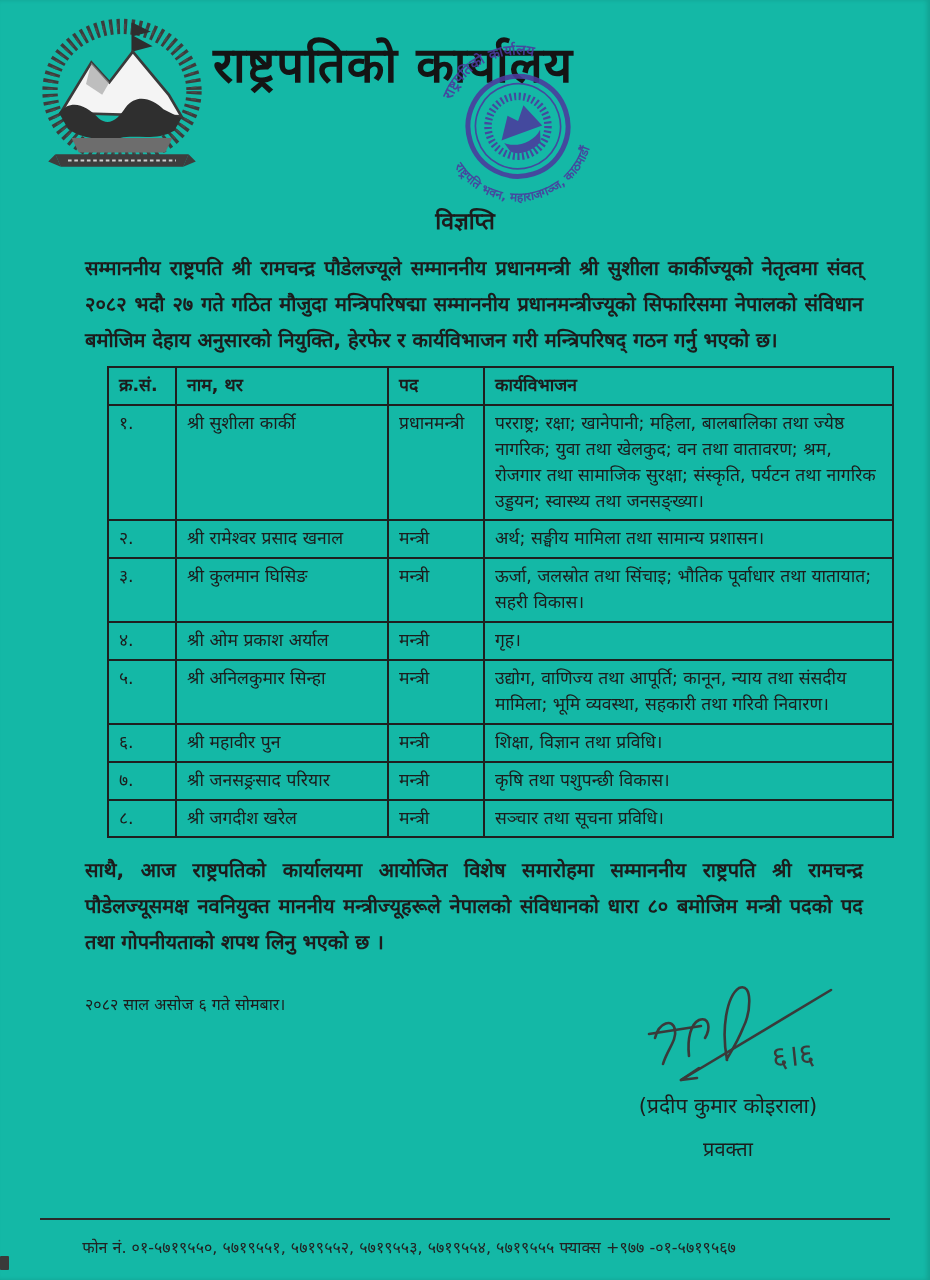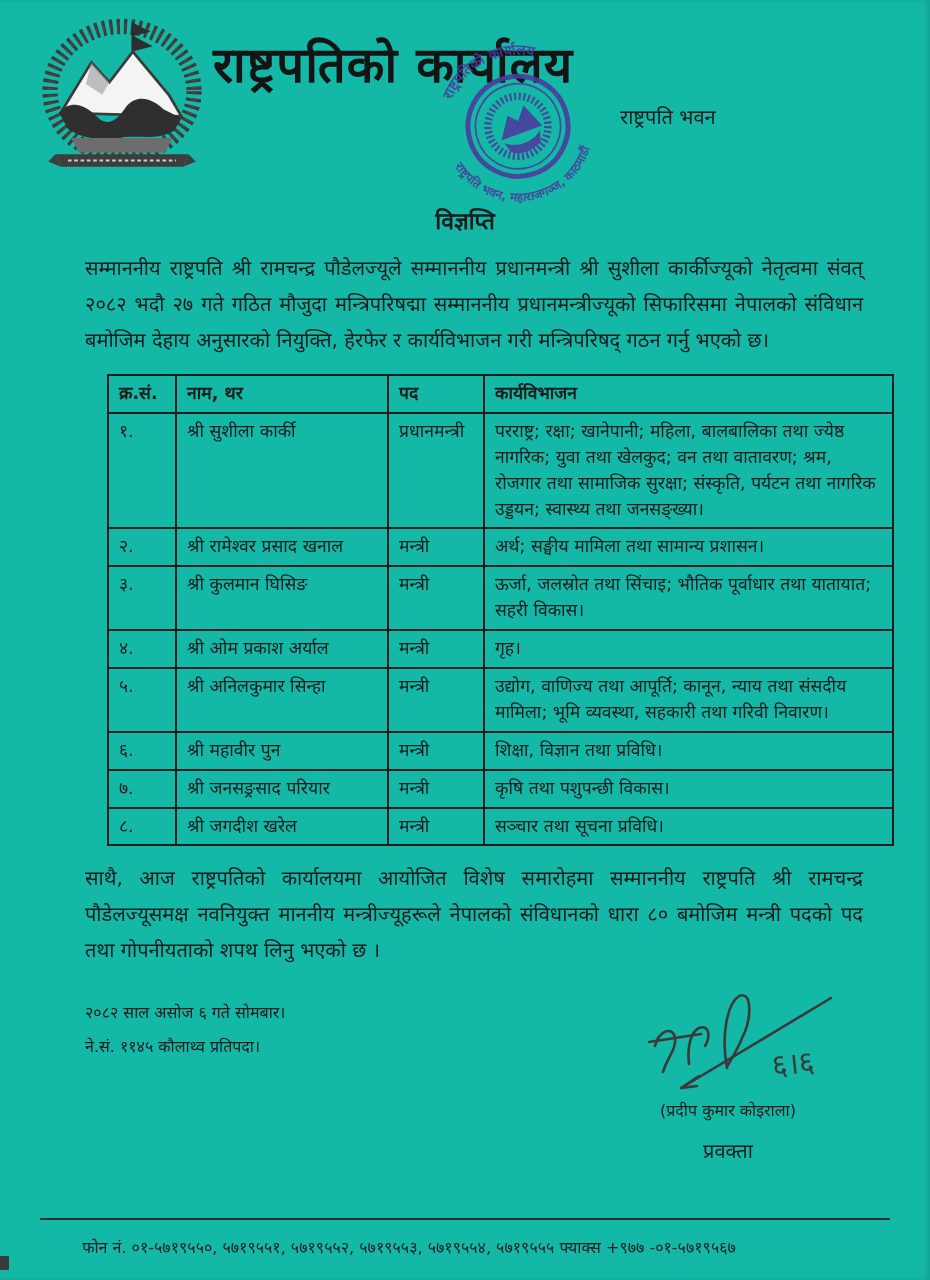--- a/index.html
+++ b/index.html
@@ -24,42 +24,42 @@
   .stamp{position:absolute;left:398px;top:28px;width:240px;height:200px;opacity:.88;pointer-events:none;}
   .address{position:absolute;left:620px;top:102px;font-size:20px;line-height:1.55;}
   
   .notice-title-wrap{text-align:center;margin-top:12px;}
   .notice-title{
     font-size:23px;font-weight:bold;
     text-underline-offset:5px;text-decoration-thickness:2px;
   }
   .para{
     width:778px;margin:14px auto 0 85px;
-    font-size:20px;line-height:1.8;text-align:justify;
+    font-size:20px;line-height:1.8;text-align:justify;font-weight:bold;
   }
   
   table.cabinet{
     border-collapse:collapse;
-    margin:16px 0 0 107px;width:787px;
+    margin:8px 0 0 107px;width:787px;
     font-size:17.5px;
   }
   table.cabinet th,table.cabinet td{
     border:2px solid #1f1f1f;
     padding:5px 10px;vertical-align:top;
     line-height:1.48;text-align:left;
   }
   table.cabinet th{font-weight:bold;}
   col.c-sn{width:68px;} col.c-name{width:212px;} col.c-pos{width:96px;}
   td[data-name="cell-portfolio"]{text-align:justify;}
   
   .bottom-row{display:flex;margin:16px 0 0 85px;width:778px;align-items:flex-start;}
   .date-block{flex:1;font-size:16px;line-height:2.1;padding-top:12px;}
   .sign-block{width:270px;text-align:center;}
   .sign-scribble{width:220px;height:115px;margin-left:34px;}
-  .sign-name{font-size:16px;margin-top:-4px;white-space:nowrap;}
+  .sign-name{font-size:21px;margin-top:-4px;white-space:nowrap;}
   .sign-desg{font-size:20px;margin-top:16px;}
   
   .footer-rule{position:absolute;left:40px;top:1218px;width:850px;height:0;border-top:2.5px solid #2a2a2a;}
   .footer-text{position:absolute;left:0;top:1236px;width:818px;text-align:center;font-size:16px;color:#222;}
   .scan-mark{position:absolute;left:0;top:1256px;width:9px;height:14px;background:#3a3a3a;border-radius:1px;}
 </style>
 </head>
 <body>
 
 <div class="page" data-name="document-page">
@@ -107,21 +107,20 @@
             <textPath href="#arcTop" startOffset="22%" data-name="stamp-top-text">राष्ट्रपतिको कार्यालय</textPath>
           </text>
           <text font-size="14.5" font-weight="bold" fill="#4b3a9e" stroke="none">
             <textPath href="#arcBot" startOffset="8%" data-name="stamp-bottom-text">राष्ट्रपति भवन, महाराजगञ्ज, काठमाडौं</textPath>
           </text>
         </g>
       </svg>
     </div>
 
     <div class="address" data-name="office-address">
-      <div data-name="address-line-1">राष्ट्रपति भवन</div>
     </div>
   </div>
 
   <div class="notice-title-wrap">
     <span class="notice-title" data-name="notice-title">विज्ञप्ति</span>
   </div>
 
   <p class="para" data-name="notice-paragraph-1">सम्माननीय राष्ट्रपति श्री रामचन्द्र पौडेलज्यूले सम्माननीय प्रधानमन्त्री श्री सुशीला कार्कीज्यूको नेतृत्वमा संवत् २०८२ भदौ २७ गते गठित मौजुदा मन्त्रिपरिषद्मा सम्माननीय प्रधानमन्त्रीज्यूको सिफारिसमा नेपालको संविधान बमोजिम देहाय अनुसारको नियुक्ति, हेरफेर र कार्यविभाजन गरी मन्त्रिपरिषद् गठन गर्नु भएको छ।</p>
 
   <table class="cabinet" data-name="cabinet-table">
@@ -189,21 +188,20 @@
           <td data-name="cell-portfolio">सञ्चार तथा सूचना प्रविधि।</td>
         </tr>
       </tbody>
   </table>
 
   <p class="para" data-name="notice-paragraph-2">साथै, आज राष्ट्रपतिको कार्यालयमा आयोजित विशेष समारोहमा सम्माननीय राष्ट्रपति श्री रामचन्द्र पौडेलज्यूसमक्ष नवनियुक्त माननीय मन्त्रीज्यूहरूले नेपालको संविधानको धारा ८० बमोजिम मन्त्री पदको पद तथा गोपनीयताको शपथ लिनु भएको छ ।</p>
 
   <div class="bottom-row">
     <div class="date-block" data-name="date-block">
       <div data-name="date-line-1">२०८२ साल असोज ६ गते सोमबार।</div>
-      <div data-name="date-line-2">ने.सं. ११४५ कौलाथ्व प्रतिपदा।</div>
     </div>
     <div class="sign-block" data-name="signature-block">
       <svg class="sign-scribble" data-name="signature-scribble" viewBox="0 0 220 115">
         <g fill="none" stroke="#3a3a3a" stroke-width="2.6" stroke-linecap="round">
           <path d="M20,62 C24,46 38,42 40,54 C42,64 32,74 28,88"></path>
           <path d="M14,58 L66,50"></path>
           <path d="M54,80 C52,62 56,48 64,44 C74,40 76,52 70,62"></path>
           <path d="M92,84 C86,52 92,20 104,12 C118,6 116,36 108,52 C100,72 90,84 92,84"></path>
           <path d="M196,14 L46,104"></path>
           <path d="M46,104 L64,92 M46,104 L62,102"></path>

